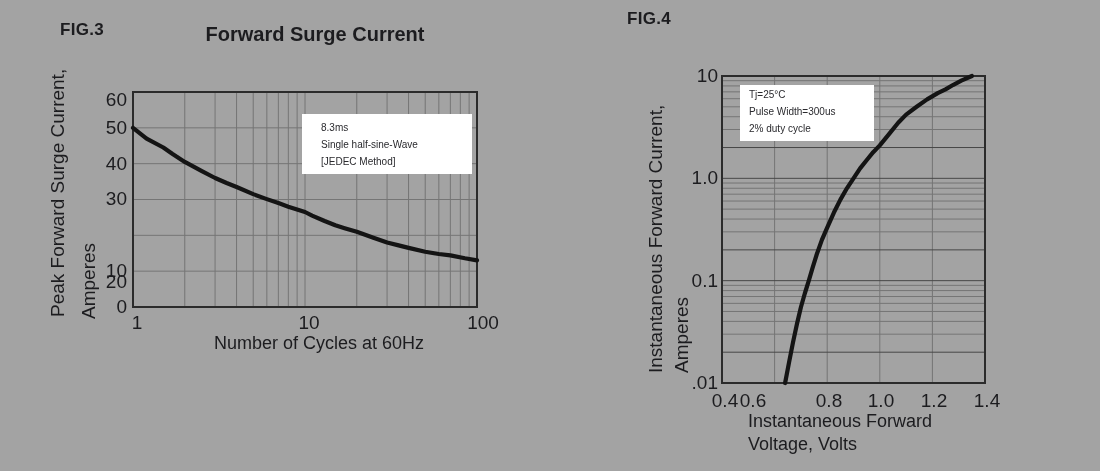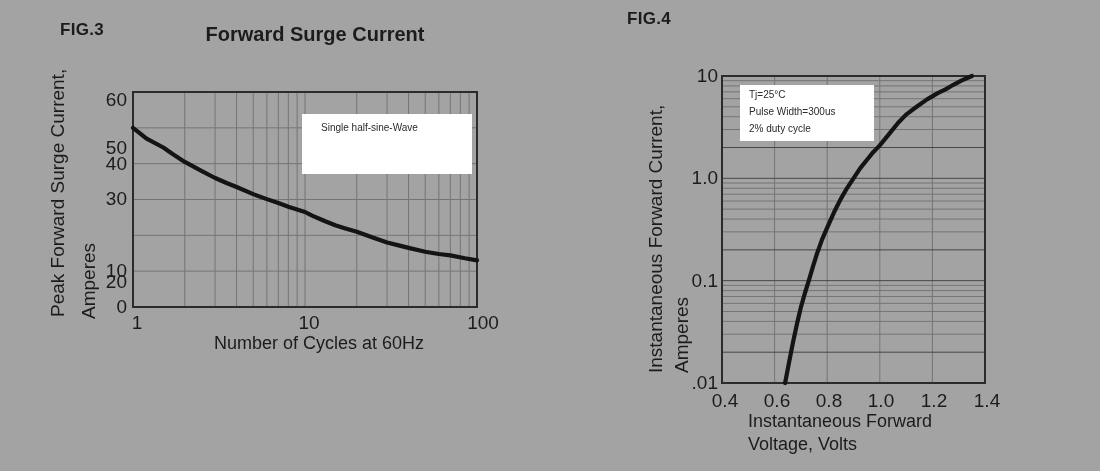--- a/index.html
+++ b/index.html
@@ -85,52 +85,54 @@
   <div class="abs figlabel" style="left:60px;top:20px;">FIG.3</div>
 
   <div class="abs charttitle" style="left:315px;top:23px;">
     <div>Forward Surge Current</div>
   </div>
 
   <div class="abs rot" style="left:47px;top:317px;">Peak Forward Surge Current,</div>
   <div class="abs rot" style="left:78px;top:319px;">Amperes</div>
 
   <div class="abs ytick" style="right:973px;top:81px;margin-top:8px;">60</div>
-  <div class="abs ytick" style="right:973px;top:117px;margin-top:20px;">50</div>
+  <div class="abs ytick" style="right:973px;top:117px;">50</div>
   <div class="abs ytick" style="right:973px;top:153px;">40</div>
   <div class="abs ytick" style="right:973px;top:188px;">30</div>
   <div class="abs ytick" style="right:973px;top:224px;margin-top:47px;">20</div>
   <div class="abs ytick" style="right:973px;top:260px;">10</div>
   <div class="abs ytick" style="right:973px;top:296px;">0</div>
 
   <div class="abs xtick" style="left:137px;top:312px;">1</div>
   <div class="abs xtick" style="left:309px;top:312px;">10</div>
   <div class="abs xtick" style="left:483px;top:312px;">100</div>
 
   <div class="abs axlabel center" style="left:319px;top:333px;">Number of Cycles at 60Hz</div>
 
   <div class="abs ann" style="left:321px;top:119px;">
+    <div>8.3ms</div>
     <div>Single half-sine-Wave</div>
+    <div>[JEDEC Method]</div>
   </div>
 
   <div class="abs figlabel" style="left:627px;top:9px;">FIG.4</div>
 
   <div class="abs charttitle" style="left:848px;top:10px;">
   </div>
 
   <div class="abs rot" style="left:645px;top:373px;">Instantaneous Forward Current,</div>
   <div class="abs rot" style="left:671px;top:373px;">Amperes</div>
 
   <div class="abs ytick" style="right:382px;top:65px;">10</div>
   <div class="abs ytick" style="right:382px;top:167px;">1.0</div>
   <div class="abs ytick" style="right:382px;top:270px;">0.1</div>
   <div class="abs ytick" style="right:382px;top:372px;">.01</div>
 
   <div class="abs xtick" style="left:725px;top:390px;">0.4</div>
-  <div class="abs xtick" style="left:777px;top:390px;">0.6</div>
+  <div class="abs xtick" style="left:753px;top:390px;">0.6</div>
   <div class="abs xtick" style="left:829px;top:390px;">0.8</div>
   <div class="abs xtick" style="left:881px;top:390px;">1.0</div>
   <div class="abs xtick" style="left:934px;top:390px;">1.2</div>
   <div class="abs xtick" style="left:987px;top:390px;">1.4</div>
 
   <div class="abs axlabel" style="left:748px;top:411px;">Instantaneous Forward</div>
   <div class="abs axlabel" style="left:748px;top:434px;">Voltage, Volts</div>
 
   <div class="abs ann" style="left:749px;top:86px;">
     <div>Tj=25°C</div>

